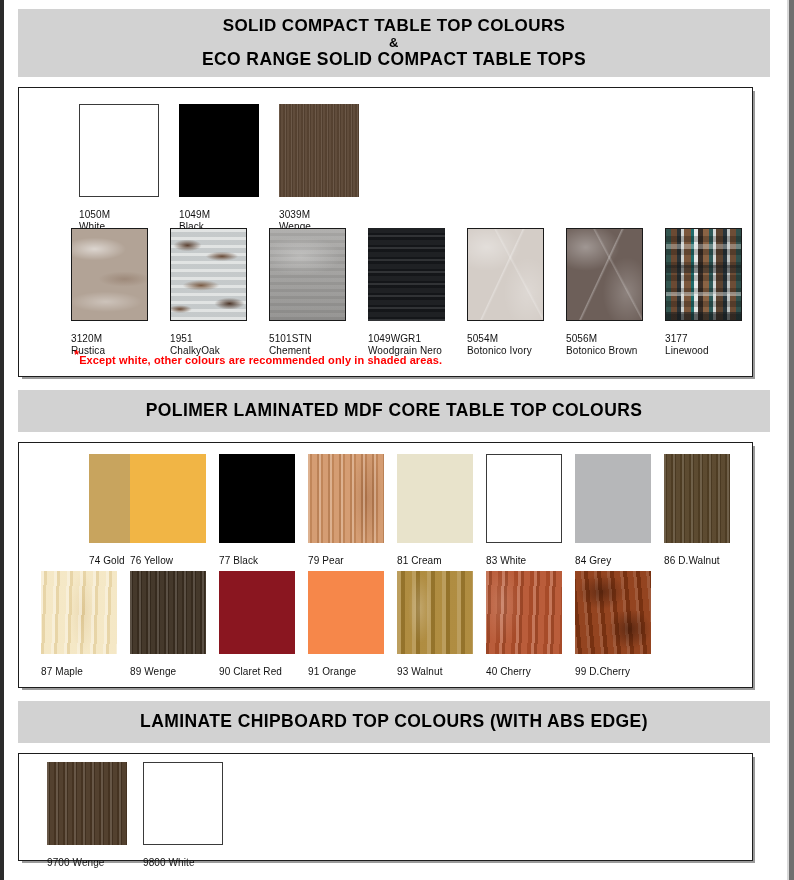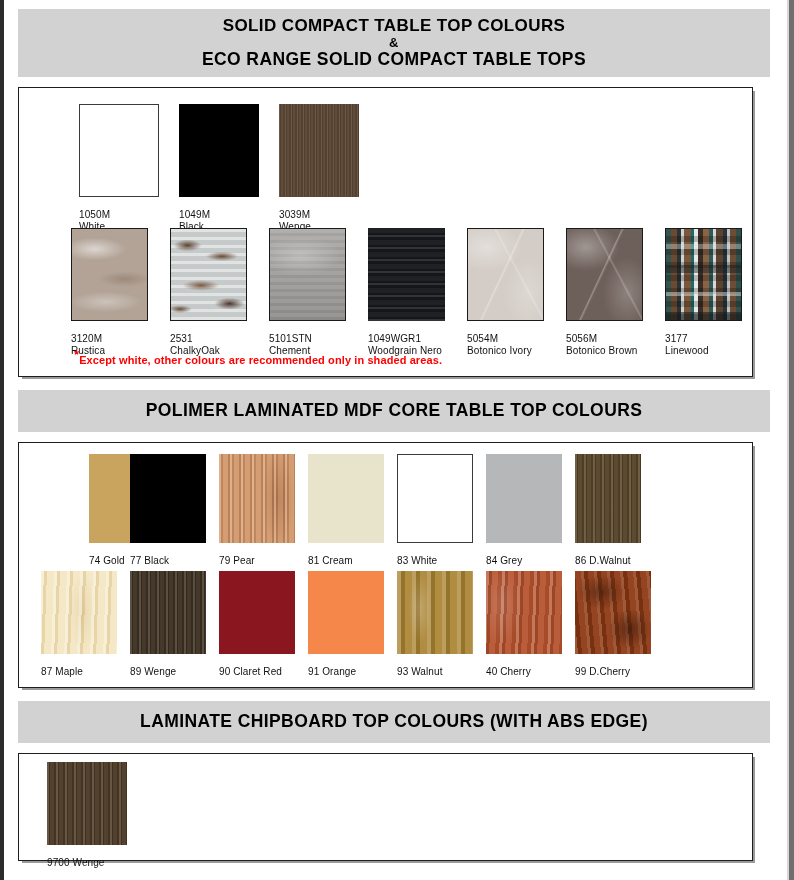--- a/index.html
+++ b/index.html
@@ -219,21 +219,21 @@
         <div class="cell" style="width:99px;">
           <div class="chip dkborder" style="width:77px;height:93px;background:#b2a396;">
             <div class="tex blotch"></div>
           </div>
           <div class="cap"><span>3120M</span><br><span>Rustica</span></div>
         </div>
         <div class="cell" style="width:99px;">
           <div class="chip dkborder" style="width:77px;height:93px;background:#c9cdcc;">
             <div class="tex chalky"></div>
           </div>
-          <div class="cap"><span>2531</span><br><span>ChalkyOak</span></div>
+          <div class="cap"><span>1951</span><br><span>ChalkyOak</span></div>
         </div>
         <div class="cell" style="width:99px;">
           <div class="chip dkborder" style="width:77px;height:93px;background:#a3a2a0;">
             <div class="tex concrete"></div>
           </div>
           <div class="cap"><span>5101STN</span><br><span>Chement</span></div>
         </div>
         <div class="cell" style="width:99px;">
           <div class="chip" style="width:77px;height:93px;background:#15171a;">
             <div class="tex grain-h" style="opacity:.55"></div>
@@ -269,20 +269,24 @@
     <div class="banner single" style="margin-top:13px;">
       <span>POLIMER LAMINATED MDF CORE TABLE TOP  COLOURS</span>
     </div>
 
     <div class="panel" style="margin-top:10px;width:735px;height:246px;position:relative;">
 
       <div class="rowwrap" style="position:absolute;left:22px;top:11px;">
         <div class="cell" style="width:89px;padding-left:48px;">
           <div class="chip" style="width:76px;height:89px;background:#c8a45e;"></div>
           <div class="cap">74 Gold</div>
+        </div>
+        <div class="cell" style="width:89px;">
+          <div class="chip" style="width:76px;height:89px;background:#f1b545;"></div>
+          <div class="cap">76 Yellow</div>
         </div>
         <div class="cell" style="width:89px;">
           <div class="chip" style="width:76px;height:89px;background:#000000;"></div>
           <div class="cap">77 Black</div>
         </div>
         <div class="cell" style="width:89px;">
           <div class="chip" style="width:76px;height:89px;background:#cf9060;">
             <div class="tex pear"></div>
           </div>
           <div class="cap">79 Pear</div>
@@ -354,17 +358,21 @@
     </div>
 
     <div class="panel" style="margin-top:10px;width:735px;height:108px;position:relative;">
       <div class="rowwrap" style="position:absolute;left:28px;top:8px;">
         <div class="cell" style="width:96px;">
           <div class="chip" style="width:80px;height:83px;background:#4a3724;">
             <div class="tex grain-v2"></div>
           </div>
           <div class="cap">9700 Wenge</div>
         </div>
+        <div class="cell" style="width:96px;">
+          <div class="chip bordered" style="width:80px;height:83px;background:#ffffff;"></div>
+          <div class="cap">9800 White</div>
+        </div>
       </div>
     </div>
 
   </div>
 </div>
 
 </body></html>

